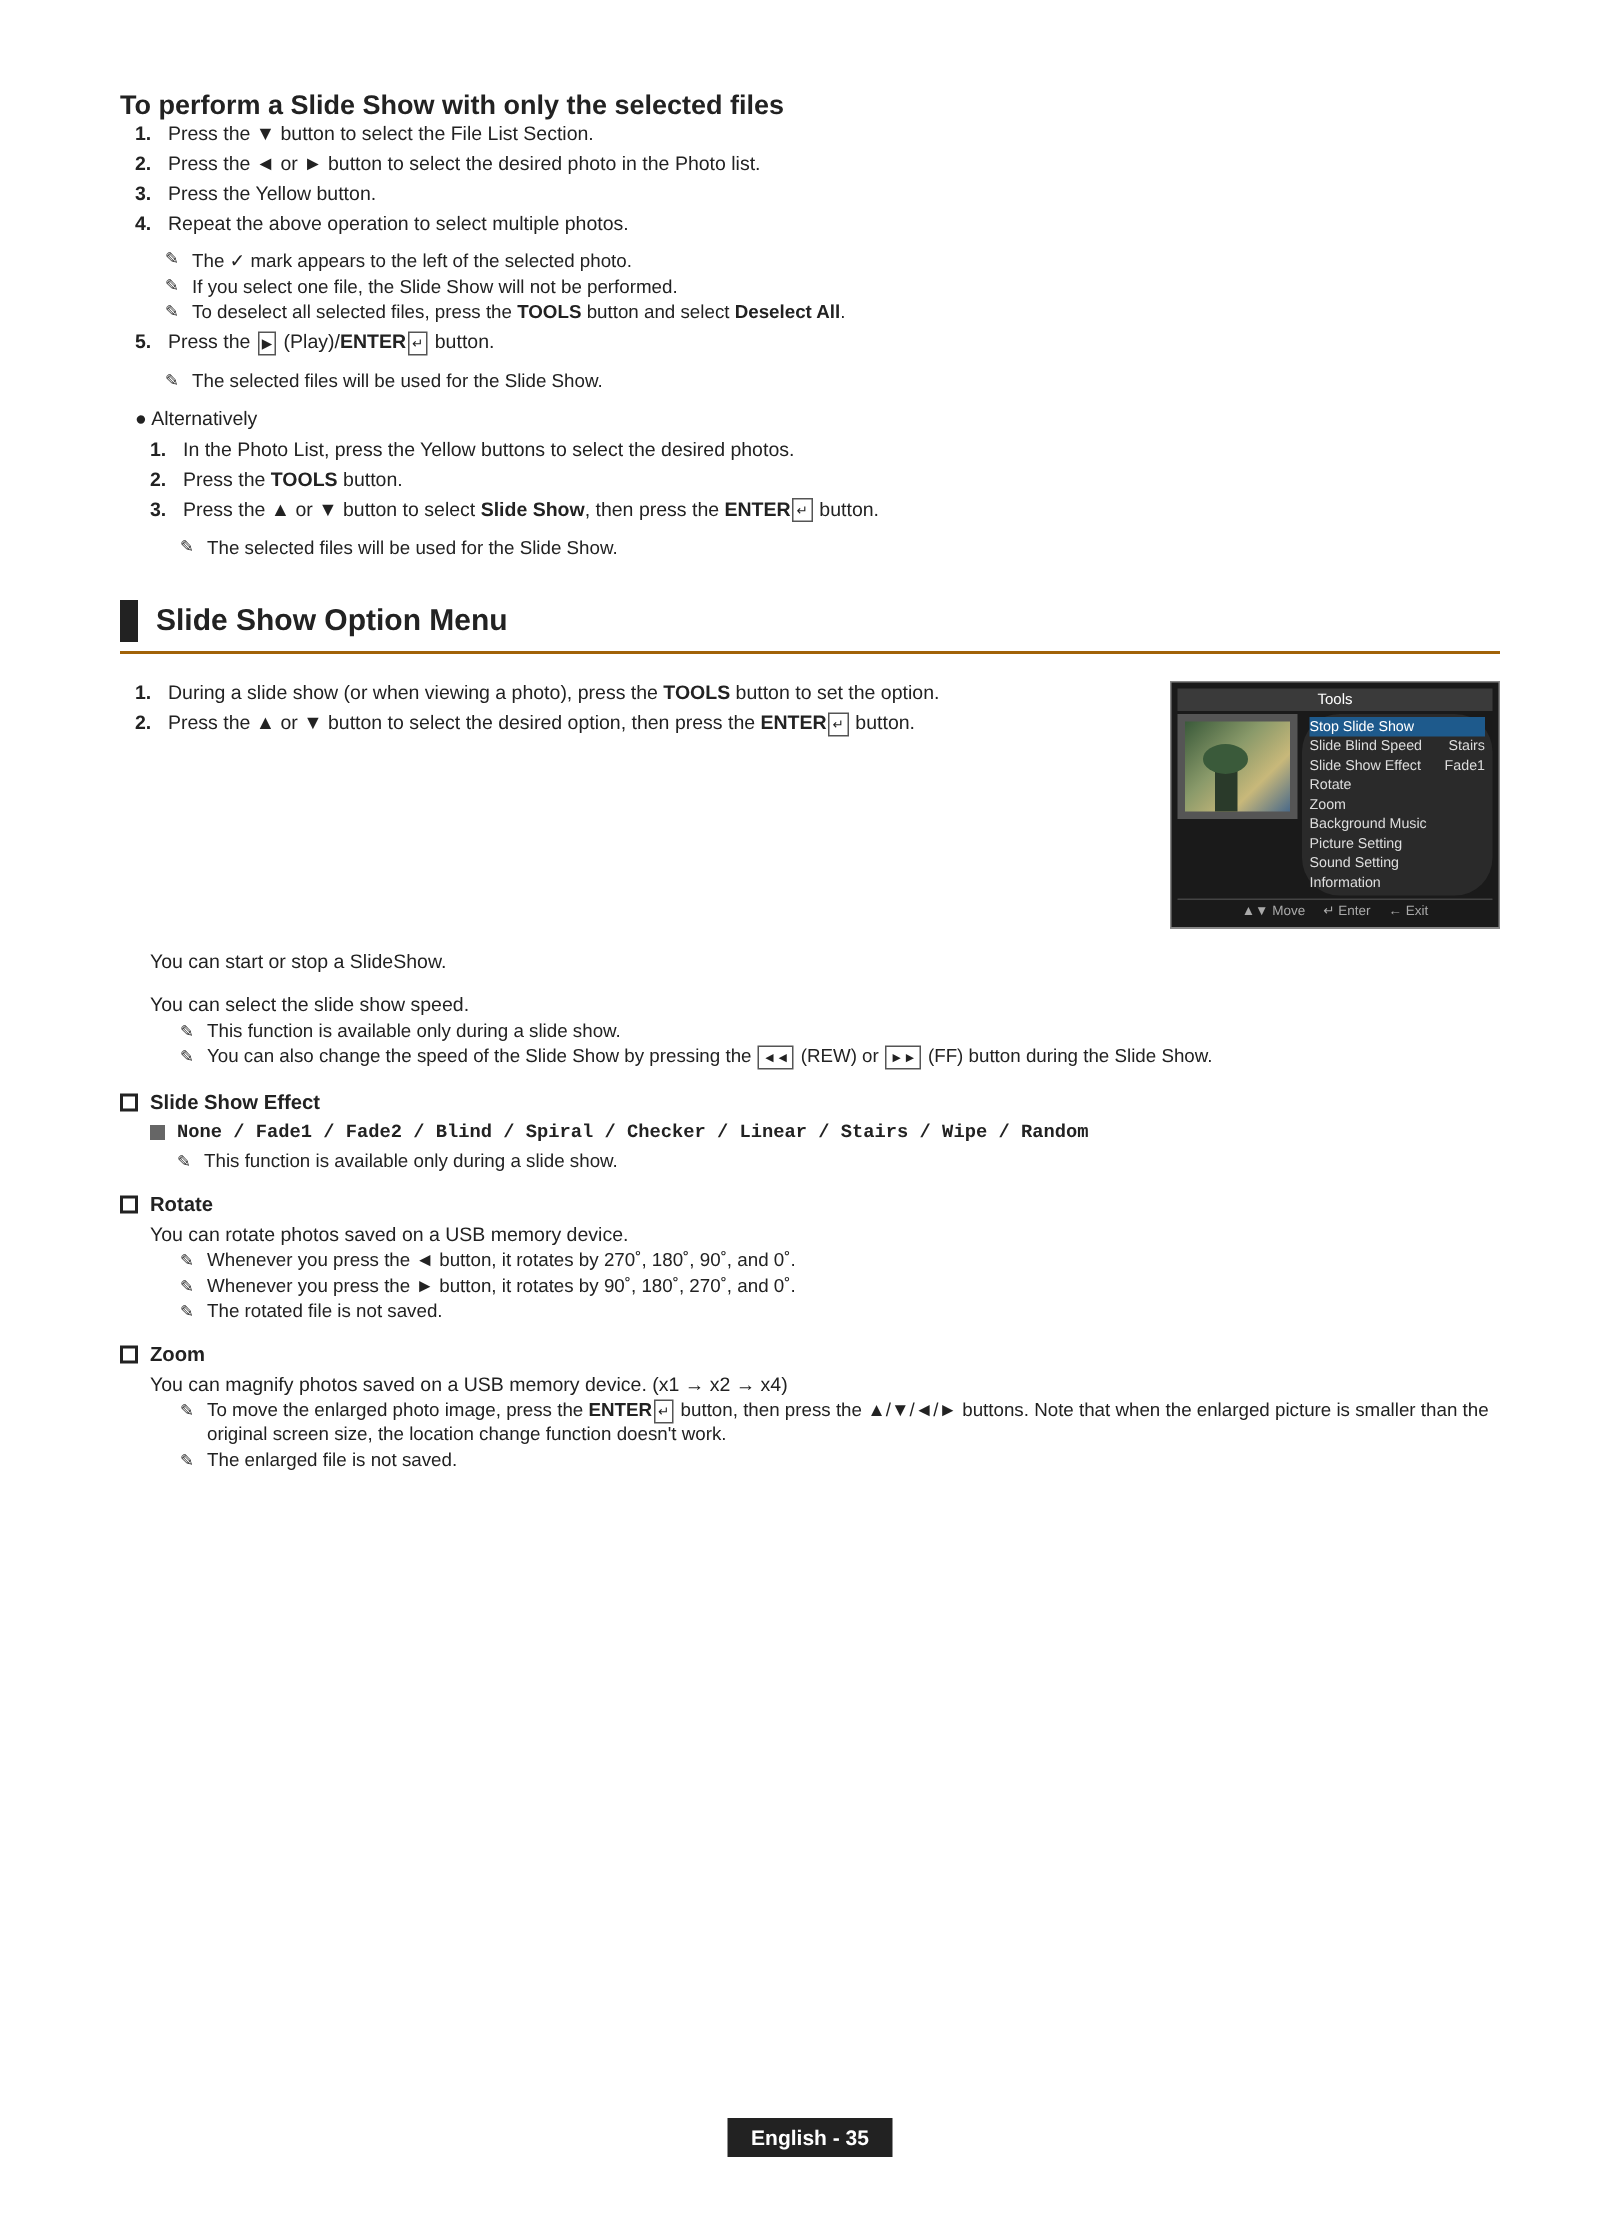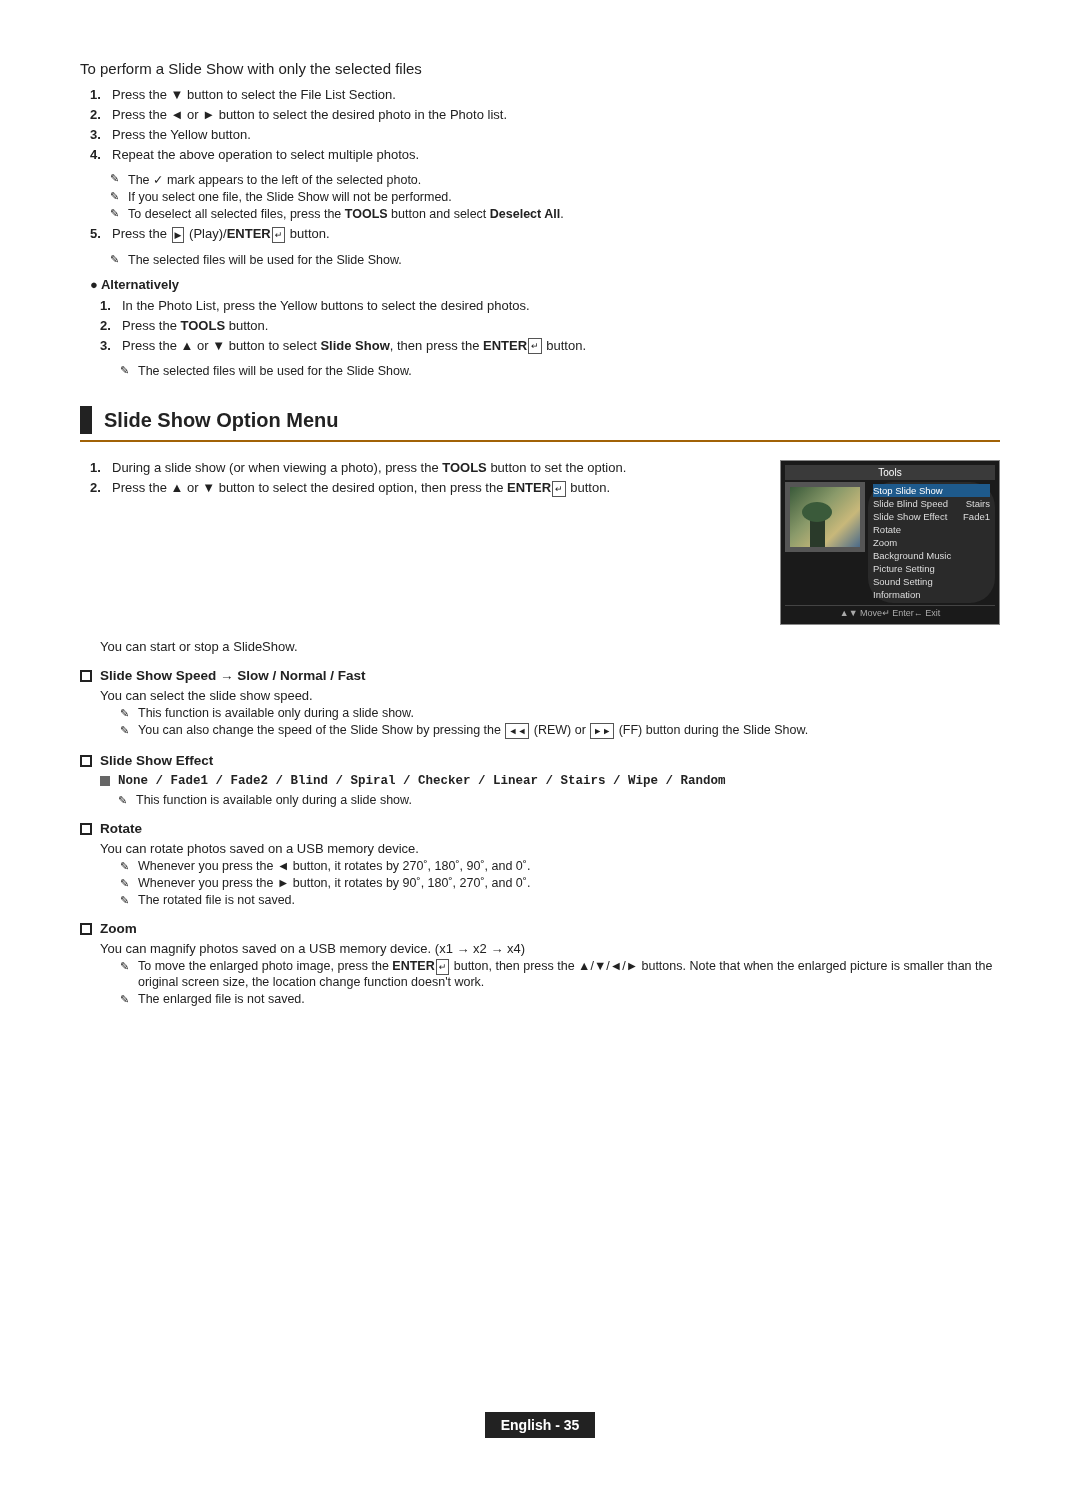--- a/index.html
+++ b/index.html
@@ -7,23 +7,22 @@
       background: #ffffff;
       font-family: Arial, sans-serif;
       font-size: 13px;
       color: #222222;
       width: 1080px;
       min-height: 1488px;
       padding: 60px 80px 60px 80px;
     }
 
     .section-heading {
-      font-size: 15px;
-      font-weight: normal;
-      margin-bottom: 10px;
+      font-size: 18px;
+      font-weight: bold;
     }
 
     .numbered-list {
       list-style: none;
       padding: 0;
       margin: 0 0 10px 0;
     }
     .numbered-list > li {
       display: flex;
       margin-bottom: 5px;
@@ -67,21 +66,21 @@
     }
     .sub-note-list li .note-icon {
       min-width: 18px;
       font-size: 11px;
     }
 
     .bullet-section {
       margin: 10px 0 8px 10px;
     }
     .bullet-section .bullet-title {
-      font-weight: bold;
+      font-weight: normal;
       margin-bottom: 6px;
     }
 
     
     .main-section-header {
       display: flex;
       align-items: center;
       margin: 28px 0 18px 0;
       border-bottom: 2px solid #a16207;
       padding-bottom: 6px;
@@ -149,21 +148,21 @@
       color: #ddd;
     }
     .tv-ui-box .tv-menu-item.highlighted {
       background: #1e5a8c;
       color: #fff;
     }
     .tv-ui-box .tv-nav-bar {
       background: #1a1a1a;
       display: flex;
       justify-content: center;
-      gap: 0;
+      gap: 12px;
       font-size: 9px;
       color: #aaa;
       padding: 2px 0;
       border-top: 1px solid #444;
       margin-top: 2px;
     }
 
     .subsection {
       margin: 14px 0;
     }
@@ -372,24 +371,20 @@
   </div>
 </div>
 
 <div class="subsection">
   <div class="subsection-body">
     <p>You can start or stop a SlideShow.</p>
   </div>
 </div>
 
 <div class="subsection">
-  <div class="subsection-title">
-    <div class="sq-bullet"></div>
-    <span>Slide Show Speed → Slow / Normal / Fast</span>
-  </div>
   <div class="subsection-body">
     <p>You can select the slide show speed.</p>
     <ul class="note-list">
       <li>
         <span class="note-icon">✎</span>
         <span>This function is available only during a slide show.</span>
       </li>
       <li>
         <span class="note-icon">✎</span>
         <span>You can also change the speed of the Slide Show by pressing the <span class="inline-icon">◄◄</span> (REW) or <span class="inline-icon">►►</span> (FF) button during the Slide Show.</span>

